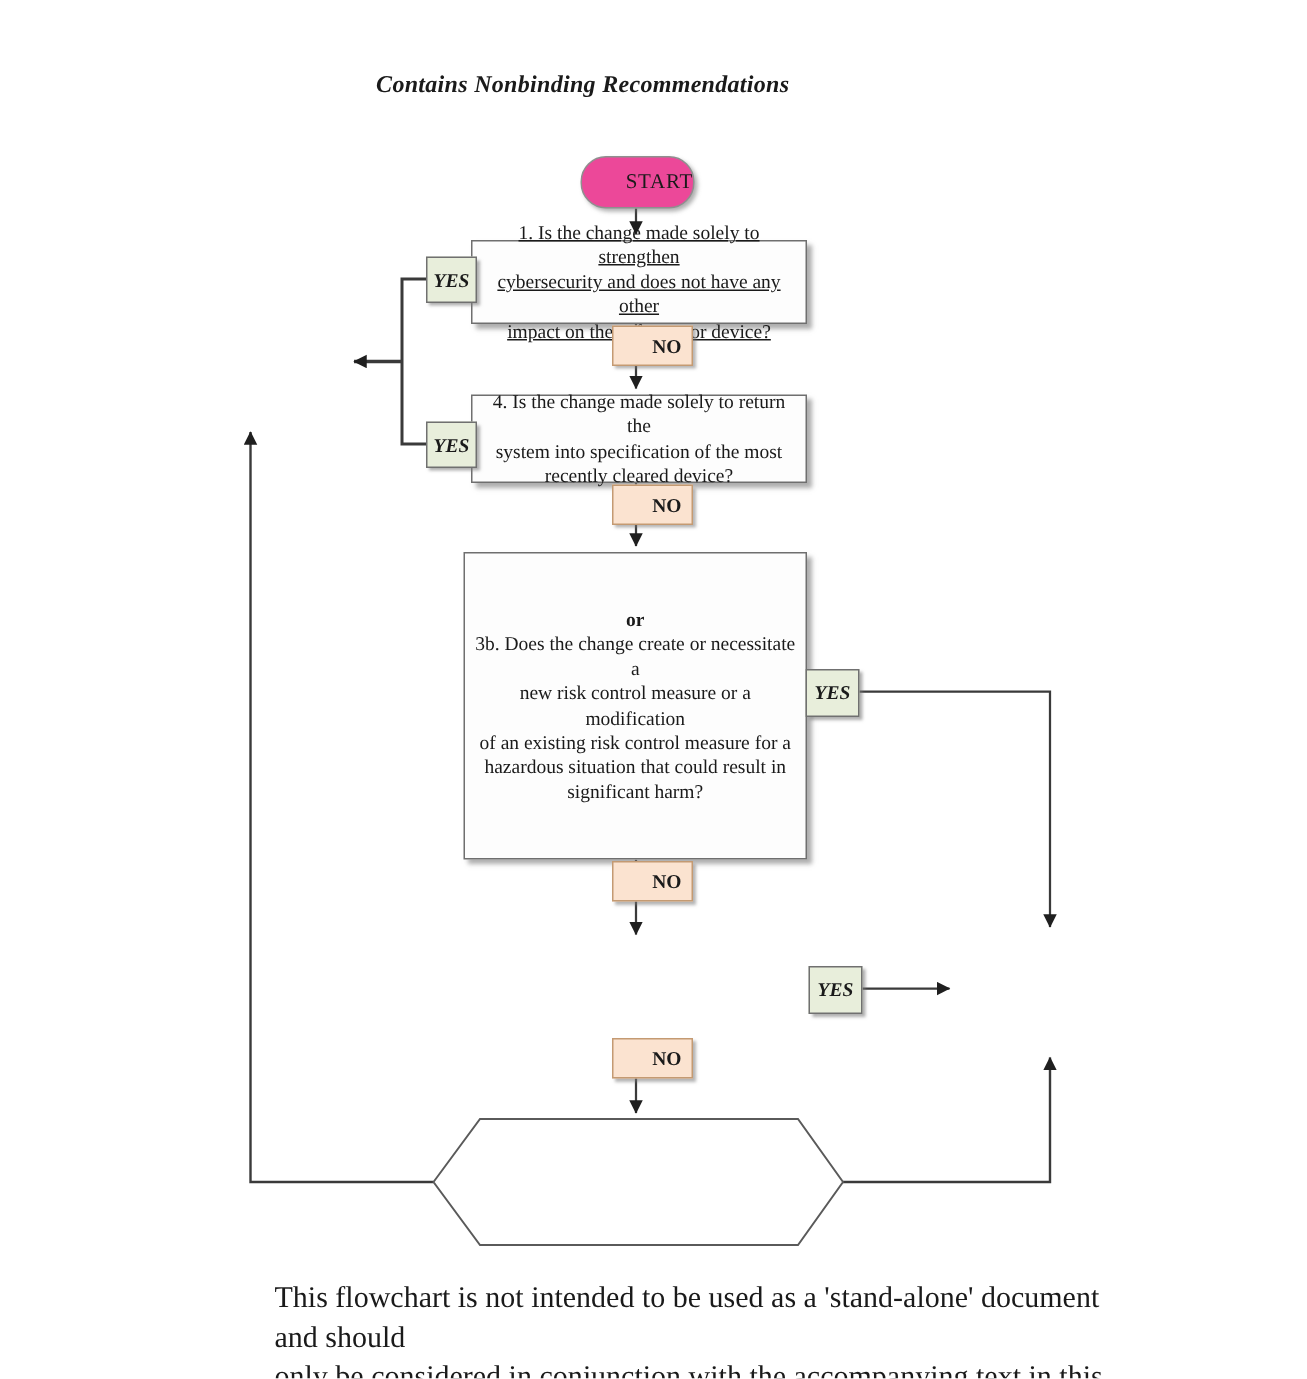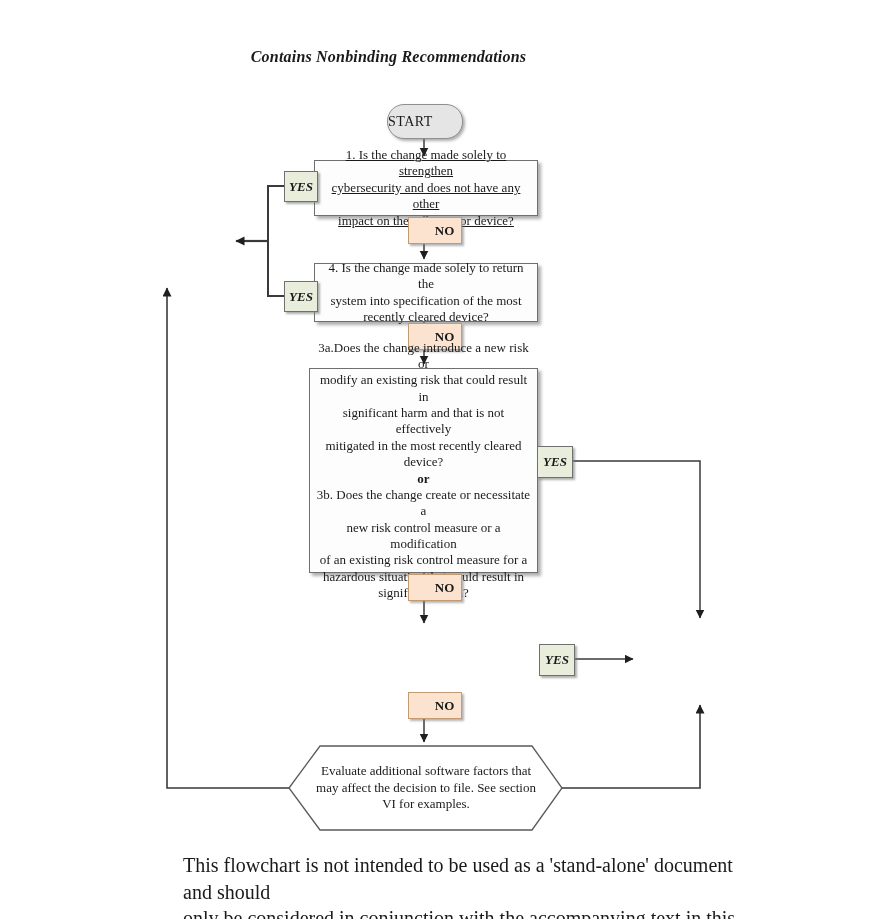--- a/index.html
+++ b/index.html
@@ -9,23 +9,23 @@
   }
   .abs{position:absolute;}
   #title{
     top:48px;left:0;width:777px;text-align:center;
     font-size:16px;font-weight:bold;font-style:italic;letter-spacing:.2px;
   }
   #connectors{top:0;left:0;pointer-events:none;}
   
   #start-node{
     left:387px;top:104px;width:74px;height:33px;border-radius:17px;
-    background:#e5e5e5;border:1px solid #8f8f8f;
+    background:#ec4899;border:1px solid #8f8f8f;
     box-shadow:2px 2px 3px rgba(110,110,110,.55);
-    display:flex;align-items:center;justify-content:flex-start;
+    display:flex;align-items:center;justify-content:flex-end;
     font-size:14px;letter-spacing:.5px;
   }
   
   .qbox{
     background:#fdfdfd;border:1px solid #6f6f6f;
     box-shadow:3px 3px 3px rgba(120,120,120,.6);
     display:flex;flex-direction:column;justify-content:center;
     text-align:center;font-size:13px;line-height:1.26;
     white-space:pre-line;padding:2px 4px;box-sizing:border-box;
   }
@@ -115,40 +115,32 @@
 
   <div id="q2" class="abs qbox">
     <span>4. Is the change made solely to return the
 system into specification of the most
 recently cleared device?</span>
   </div>
   <div id="yes-q2" class="abs yes-tag">YES</div>
   <div id="no-q2" class="abs no-tag">NO</div>
 
   <div id="q3" class="abs qbox">
-    <span>3a.Does the change introduce a new risk or
-modify an existing risk that could result in
-significant harm and that is not effectively
-mitigated in the most recently cleared
-device?</span>
     <span class="or">or</span>
     <span>3b. Does the change create or necessitate a
 new risk control measure or a modification
 of an existing risk control measure for a
 hazardous situation that could result in
 significant harm?</span>
   </div>
   <div id="yes-q3" class="abs yes-tag">YES</div>
   <div id="no-q3" class="abs no-tag">NO</div>
 
   <div id="yes-q4" class="abs yes-tag">YES</div>
   <div id="no-q4" class="abs no-tag">NO</div>
 
 
 
-  <div id="hexagon-text" class="abs">Evaluate additional software factors that
-may affect the decision to file. See section
-VI for examples.</div>
 
   <div id="footer-note" class="abs">This flowchart is not intended to be used as a 'stand-alone' document and should
 only be considered in conjunction with the accompanying text in this guidance.</div>
 
 </div>
 
 </body></html>

